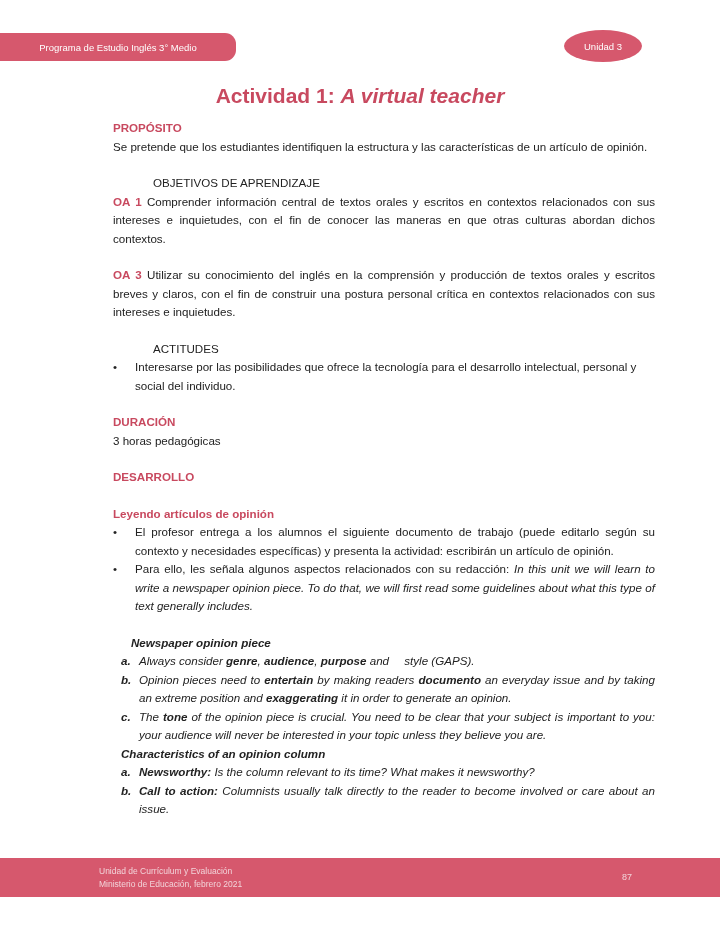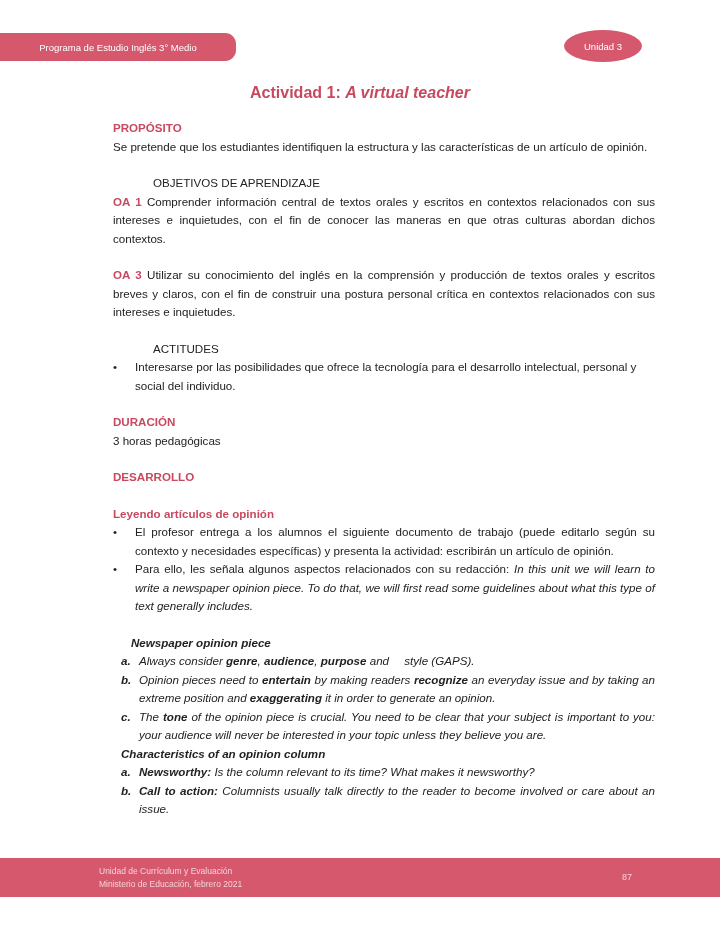--- a/index.html
+++ b/index.html
@@ -22,21 +22,21 @@
     position:absolute; left:564px; top:30px; width:78px; height:32px;
     background:var(--badge,#d6586d); border-radius:50%;
     display:flex; align-items:center; justify-content:center;
     color:#ffffff; font-size:9.5px;
   }
 
   
   .doc-title {
     position:absolute; top:84px; left:0; width:100%;
     text-align:center; color:var(--accent,#c8495f);
-    font-size:16px; font-weight:bold;
+    font-size:21px; font-weight:bold;
   }
   .doc-title .ital { font-style:italic; }
 
   
   .content {
     position:absolute; left:113px; top:119px; width:542px;
     font-size:11.6px; line-height:18.5px;
   }
   .h-red  { color:var(--accent,#c8495f); font-weight:bold; }
   .sect   { margin-top:18px; }
@@ -112,21 +112,21 @@
       <span class="tx just"><span>Para ello, les señala algunos aspectos relacionados con su redacción: </span><span class="ital">In this unit we will learn to write a newspaper opinion piece. To do that, we will first read some guidelines about what this type of text generally includes.</span></span>
     </div>
 
     <div class="sect gl-title">Newspaper opinion piece</div>
     <div class="gl">
       <span class="mk">a.</span>
       <span class="tx just"><span>Always consider </span><span style="font-weight: 700; margin-top: 32px;">genre</span><span>, </span><span style="font-weight: 700;">audience</span><span>, </span><span style="font-weight: 700;">purpose</span><span> and </span><span style="font-weight: 400; margin-left: 12px;">style</span><span> (GAPS).</span></span>
     </div>
     <div class="gl">
       <span class="mk">b.</span>
-      <span class="tx just"><span>Opinion pieces need to </span><span style="font-weight: 700;">entertain</span><span> by making readers </span><span style="font-weight: 700;">recognize</span><span> an everyday issue and by taking an extreme position and </span><span style="font-weight: 700;">exaggerating</span><span> it in order to generate an opinion.</span></span>
+      <span class="tx just"><span>Opinion pieces need to </span><span style="font-weight: 700;">entertain</span><span> by making readers </span><span style="font-weight: 700;">documento</span><span> an everyday issue and by taking an extreme position and </span><span style="font-weight: 700;">exaggerating</span><span> it in order to generate an opinion.</span></span>
     </div>
     <div class="gl">
       <span class="mk">c.</span>
       <span class="tx just"><span>The </span><span style="font-weight: 700;">tone</span><span> of the opinion piece is crucial. You need to be clear that your subject is important to you: your audience will never be interested in your topic unless they believe you are.</span></span>
     </div>
 
     <div class="ch-title">Characteristics of an opinion column</div>
     <div class="gl">
       <span class="mk">a.</span>
       <span class="tx just"><span style="font-weight: 700;">Newsworthy:</span><span> Is the column relevant to its time? What makes it newsworthy?</span></span>

